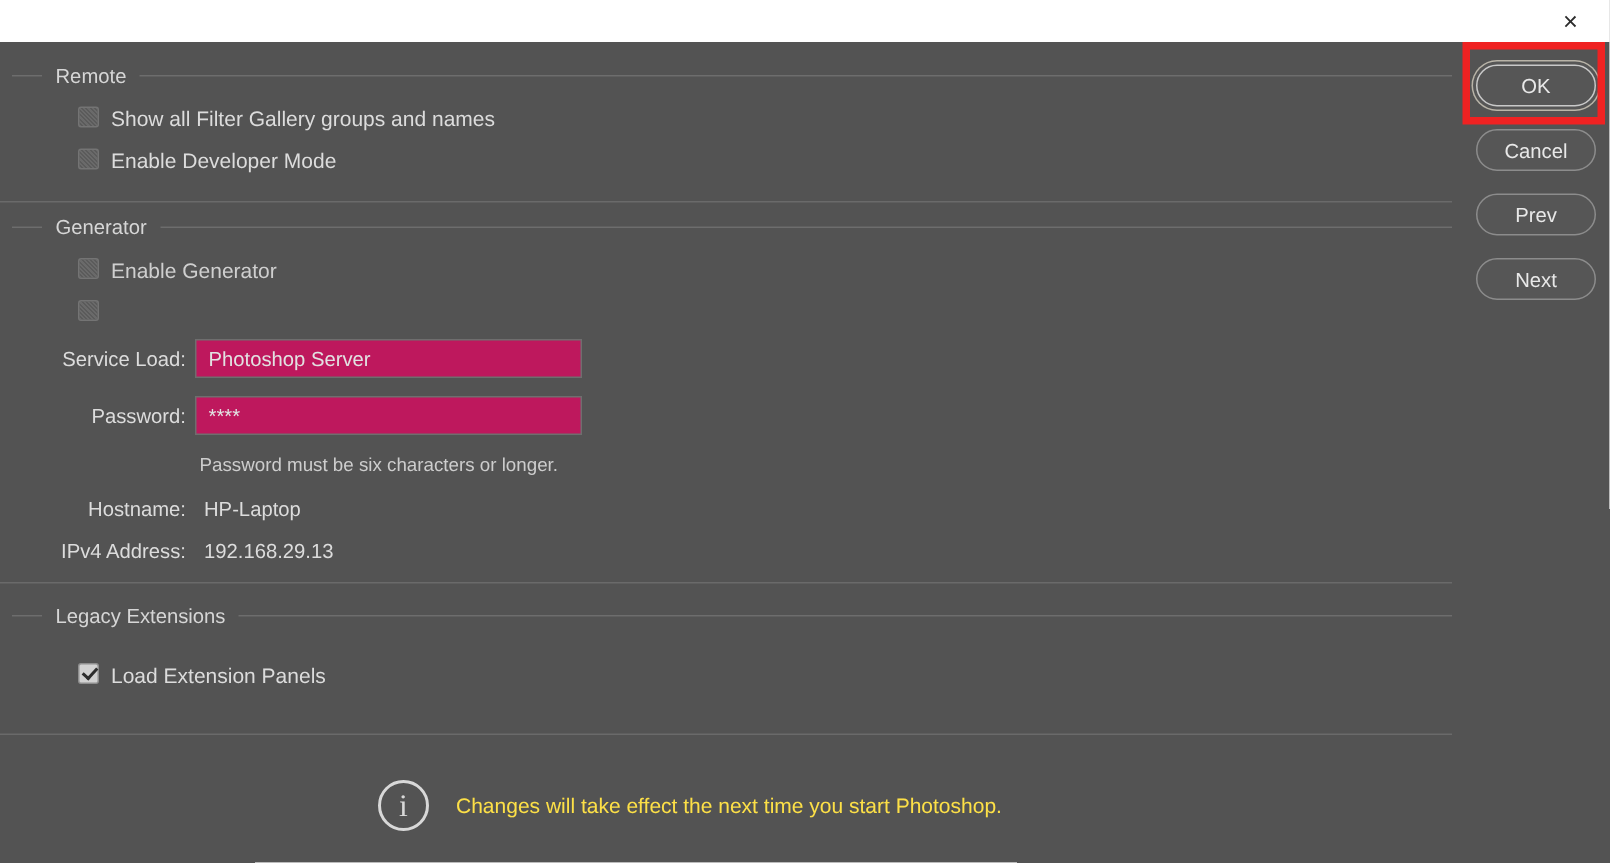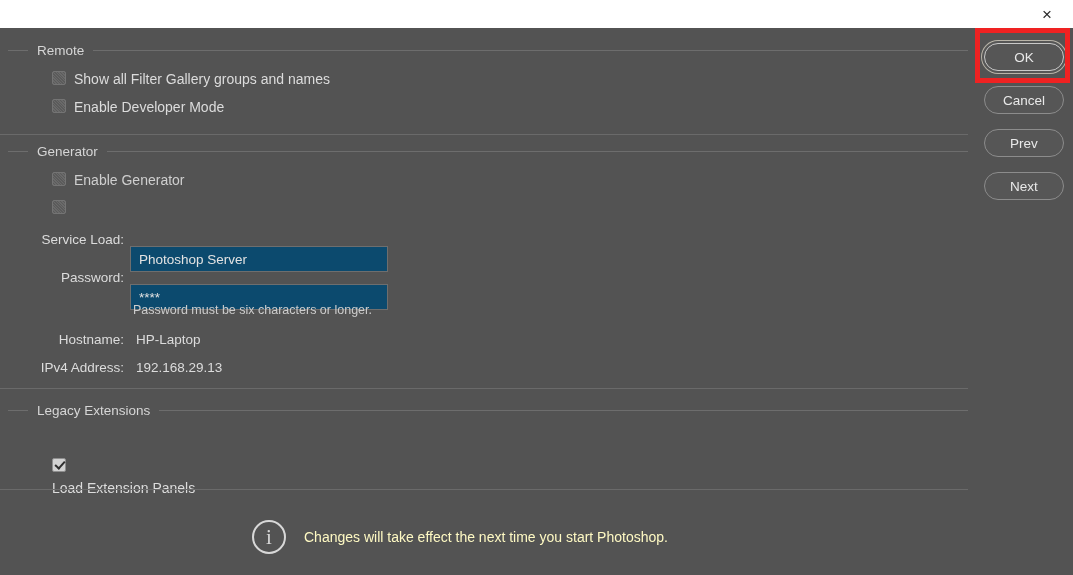--- a/index.html
+++ b/index.html
@@ -130,30 +130,29 @@
   
   .field-label {
     position: absolute;
     color: #dcdcdc;
     font-size: 13.5px;
     text-align: right;
     white-space: nowrap;
   }
   .textfield {
     position: absolute;
-    background: #0c4a6e;
+    background: #be185d;
     border: 1px solid #6e6e6e;
     color: #e2e2e2;
     font-family: "Liberation Sans", sans-serif;
     font-size: 13.5px;
     padding: 0 8px;
     line-height: 24px;
     height: 26px;
     outline: none;
-    margin-top: 20px;
   }
   .textfield::placeholder { color: #9a9a9a; }
 
   .hint {
     position: absolute;
     color: #cdcdcd;
     font-size: 12.5px;
     white-space: nowrap;
   }
   .readonly-val {
@@ -179,21 +178,21 @@
     align-items: center;
     justify-content: center;
     color: #d8d8d8;
     font-family: "Liberation Serif", serif;
     font-size: 21px;
     font-style: normal;
     line-height: 1;
     flex: none;
   }
   .info-text {
-    color: #fef9c3;
+    color: #fde047;
     font-size: 14px;
     white-space: nowrap;
   }
 
   
   .rail {
     position: absolute;
     right: 0; top: 0;
     width: 98px; height: 547px;
   }
@@ -287,21 +286,21 @@
 
       <div class="divider" style="top:360px;"></div>
 
       <div class="section-head" style="top:374px;">
         <div class="rule-left"></div>
         <div class="sec-label">Legacy Extensions</div>
         <div class="rule-right"></div>
       </div>
 
 
-      <div class="cb-row" style="left:10px; top:430px;flex-direction:column;">
+      <div class="cb-row" style="left:10px; top:414px;">
         <span class="cb on"></span>
         <span class="cb-label">Load Extension Panels</span>
       </div>
 
       <div class="divider" style="top:461px;"></div>
 
       <div class="info-row">
         <div class="info-icon">i</div>
         <div class="info-text">Changes will take effect the next time you start Photoshop.</div>
       </div>

